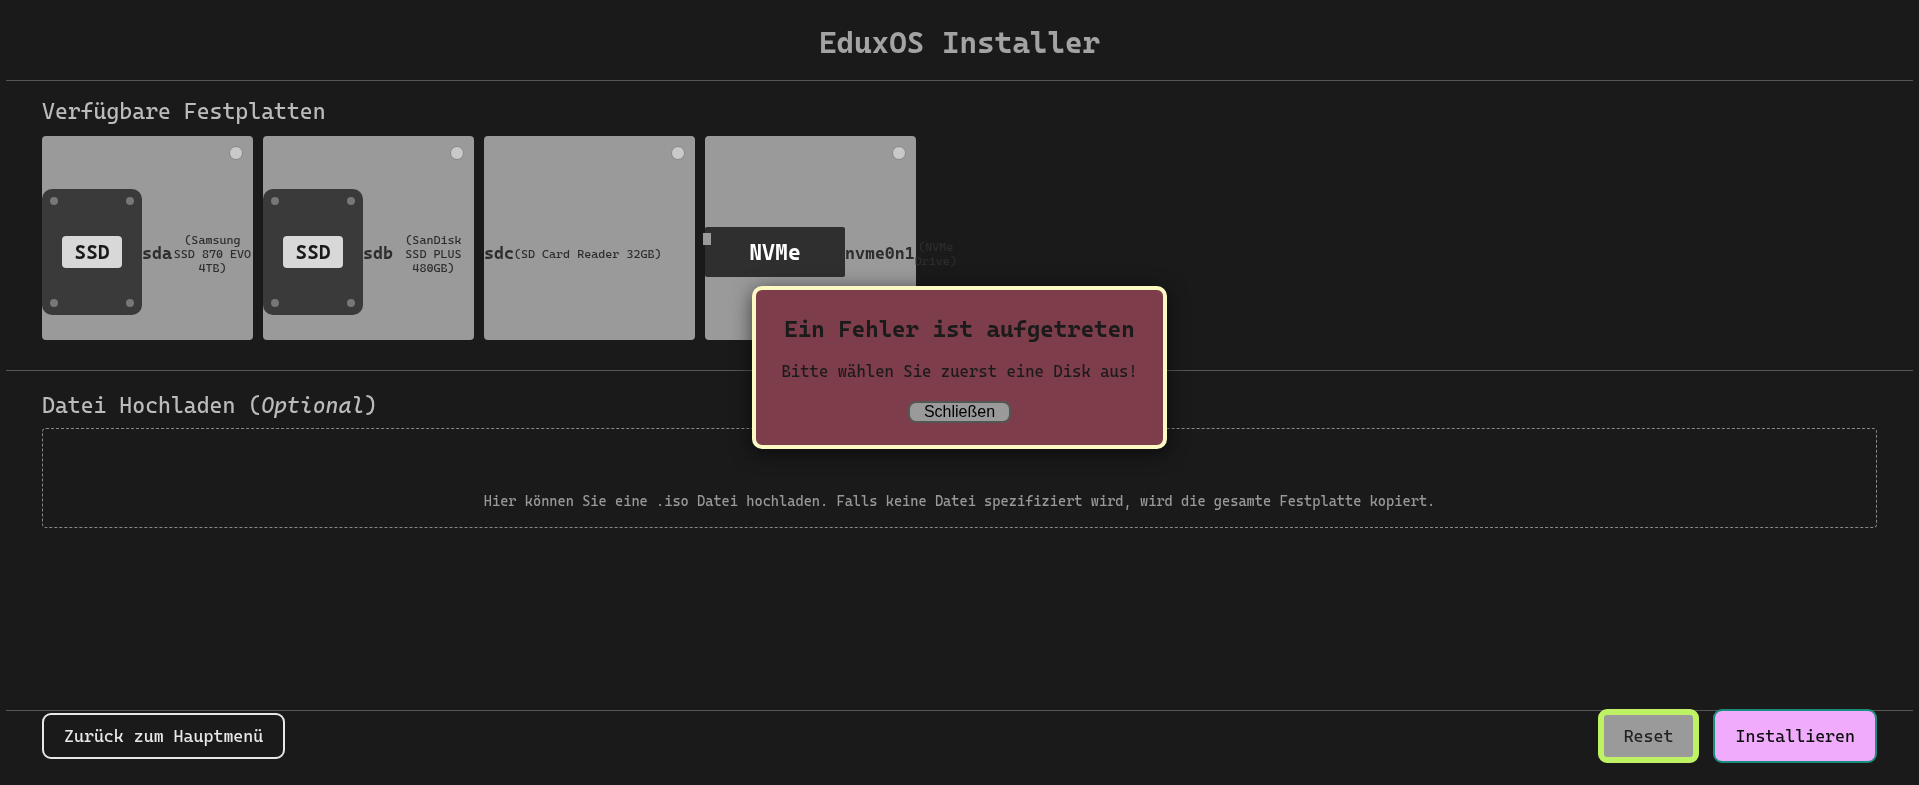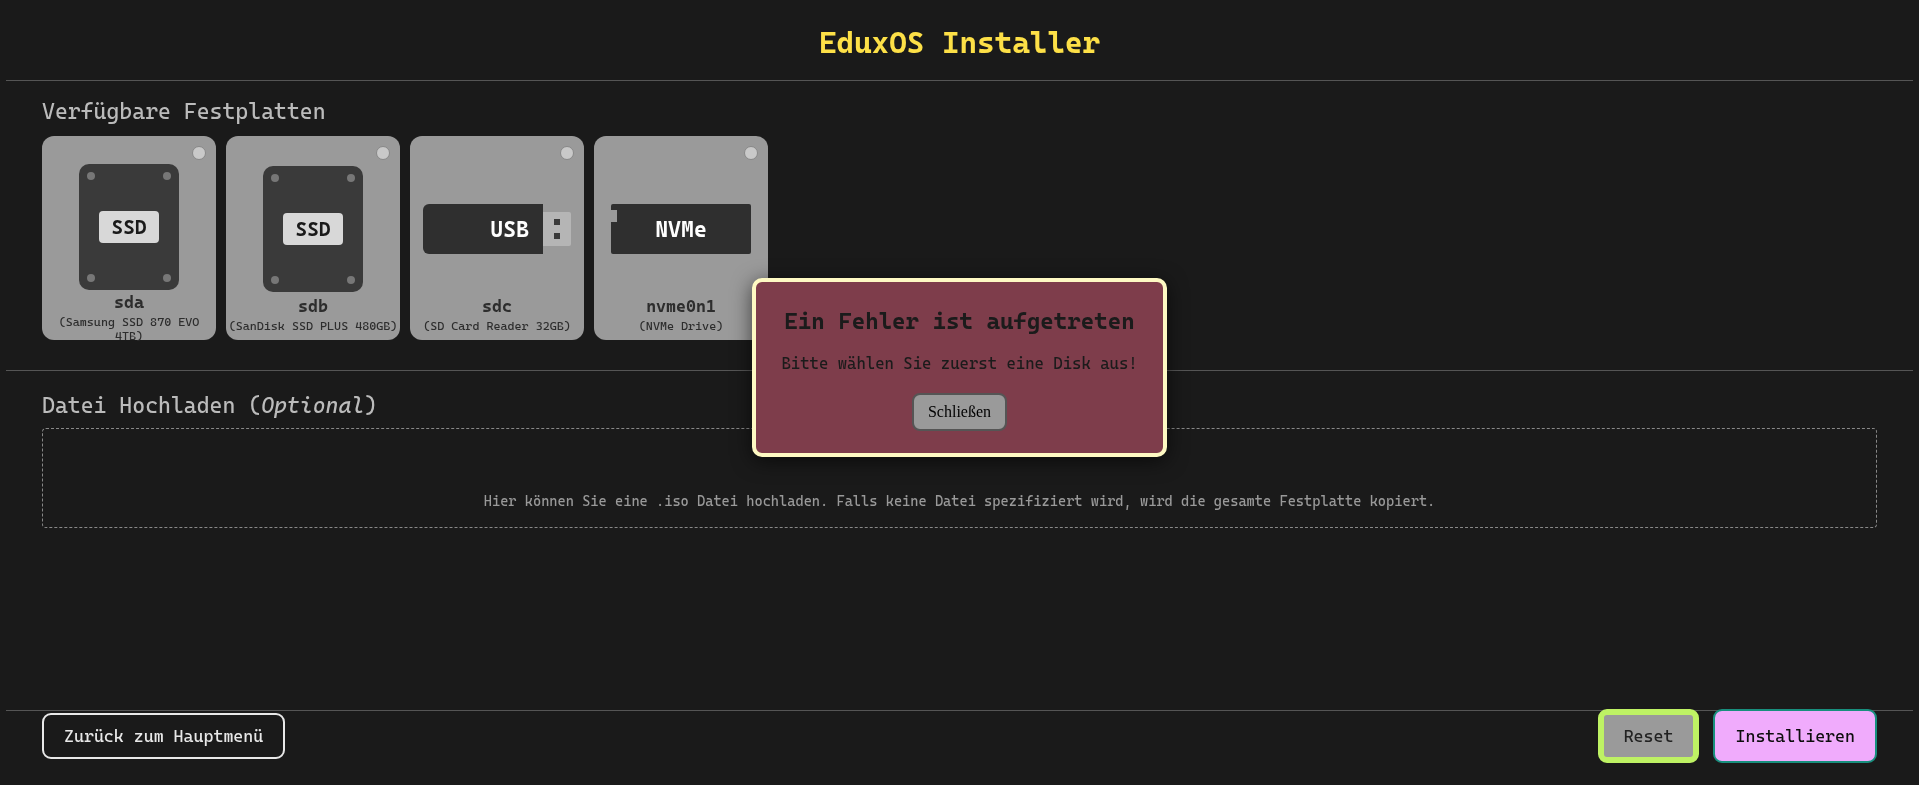--- a/index.html
+++ b/index.html
@@ -9,47 +9,47 @@
     font-family: ui-monospace, 'Cascadia Code', 'Source Code Pro', Menlo, Consolas, 'DejaVu Sans Mono', monospace;
     width: 1919px;
     height: 785px;
     overflow: hidden;
     position: relative;
   }
   .app-title {
     text-align: center;
     font-size: 30px;
     font-weight: 700;
-    color: #fde047;
+    color: #a3a3a3;
     padding: 25px 0 20px 0;
   }
   .hr {
     border: none;
     border-top: 1px solid #555;
     margin: 0 6px;
   }
   .section-title {
     font-size: 22px;
     color: #bbb;
     padding: 18px 0 12px 42px;
     font-weight: 400;
   }
   .disks {
     display: flex;
     gap: 10px;
     padding: 0 0 0 42px;
   }
   .disk-card {
-    width: 174px;
+    width: 211px;
     height: 204px;
     background: #9a9a9a;
-    border-radius: 12px;
+    border-radius: 4px;
     position: relative;
     display: flex;
-    flex-direction: column;
+    flex-direction: row;
     align-items: center;
     justify-content: flex-start;
     padding-top: 28px;
     cursor: pointer;
   }
   .disk-radio {
     position: absolute;
     top: 10px;
     right: 10px;
     width: 14px;
@@ -247,23 +247,23 @@
     font-size: 23px;
     font-weight: 700;
     margin-bottom: 18px;
   }
   .dialog-msg {
     font-size: 16px;
     line-height: 1.45;
     margin-bottom: 18px;
   }
   .dialog-close {
-    font-family: Liberation Serif, serif;
+    font-family: Liberation Sans, sans-serif;
     font-size: 16px;
-    padding: 8px 14px;
+    padding: 0 14px;
     border-radius: 8px;
     background:#9a9a9a;
     border:2px solid #555;
     cursor:pointer;
   }
 </style>
 </head>
 <body>
 
 <div class="app-title">EduxOS Installer</div>
@@ -298,28 +298,20 @@
           <span class="ssd-screw br"></span>
         <span class="ssd-label">SSD</span>
       </div>
     </div>
     <div class="disk-name">sdb</div>
     <div class="disk-subtitle">(SanDisk SSD PLUS 480GB)</div>
   </div>
 
   <div class="disk-card">
     <div class="disk-radio"></div>
-    <div class="disk-icon-wrap">
-      <div class="usb-wrap">
-        <div class="usb-body">
-            <span>USB</span>
-          </div>
-        <div class="usb-plug"></div>
-      </div>
-    </div>
     <div class="disk-name">sdc</div>
     <div class="disk-subtitle">(SD Card Reader 32GB)</div>
   </div>
 
   <div class="disk-card">
     <div class="disk-radio"></div>
     <div class="disk-icon-wrap">
       <div class="nvme-body">
           <span>NVMe</span>
         </div>

